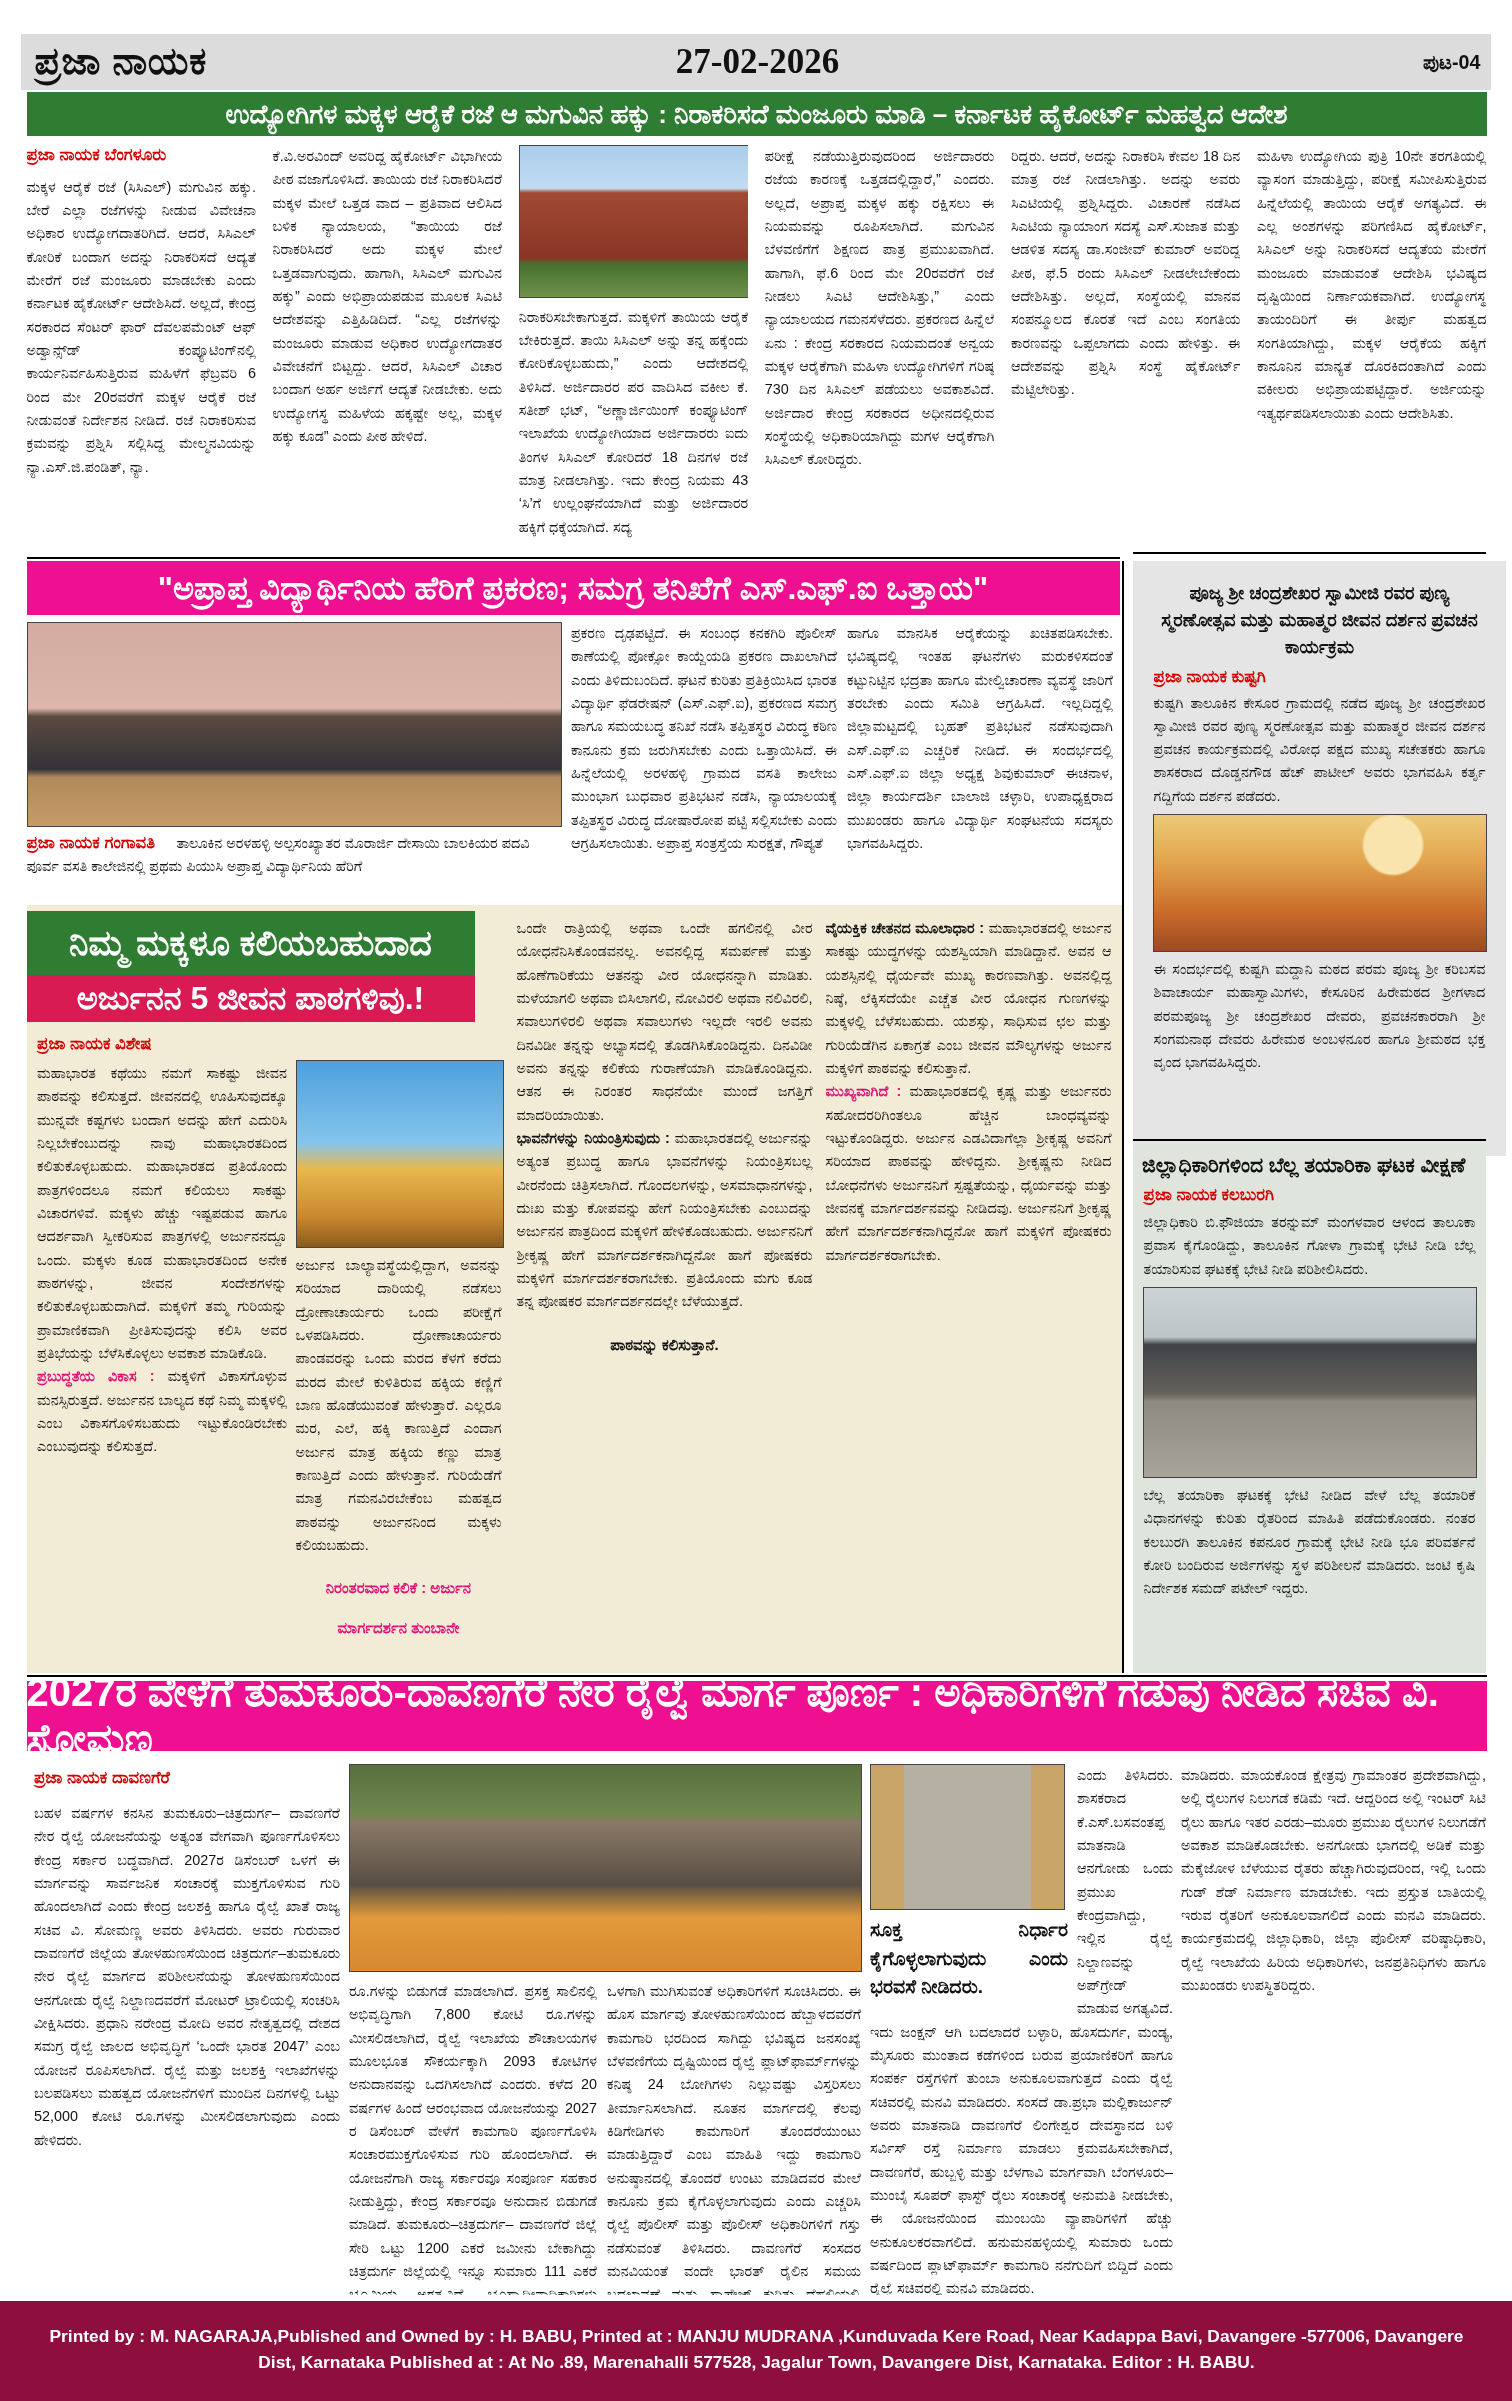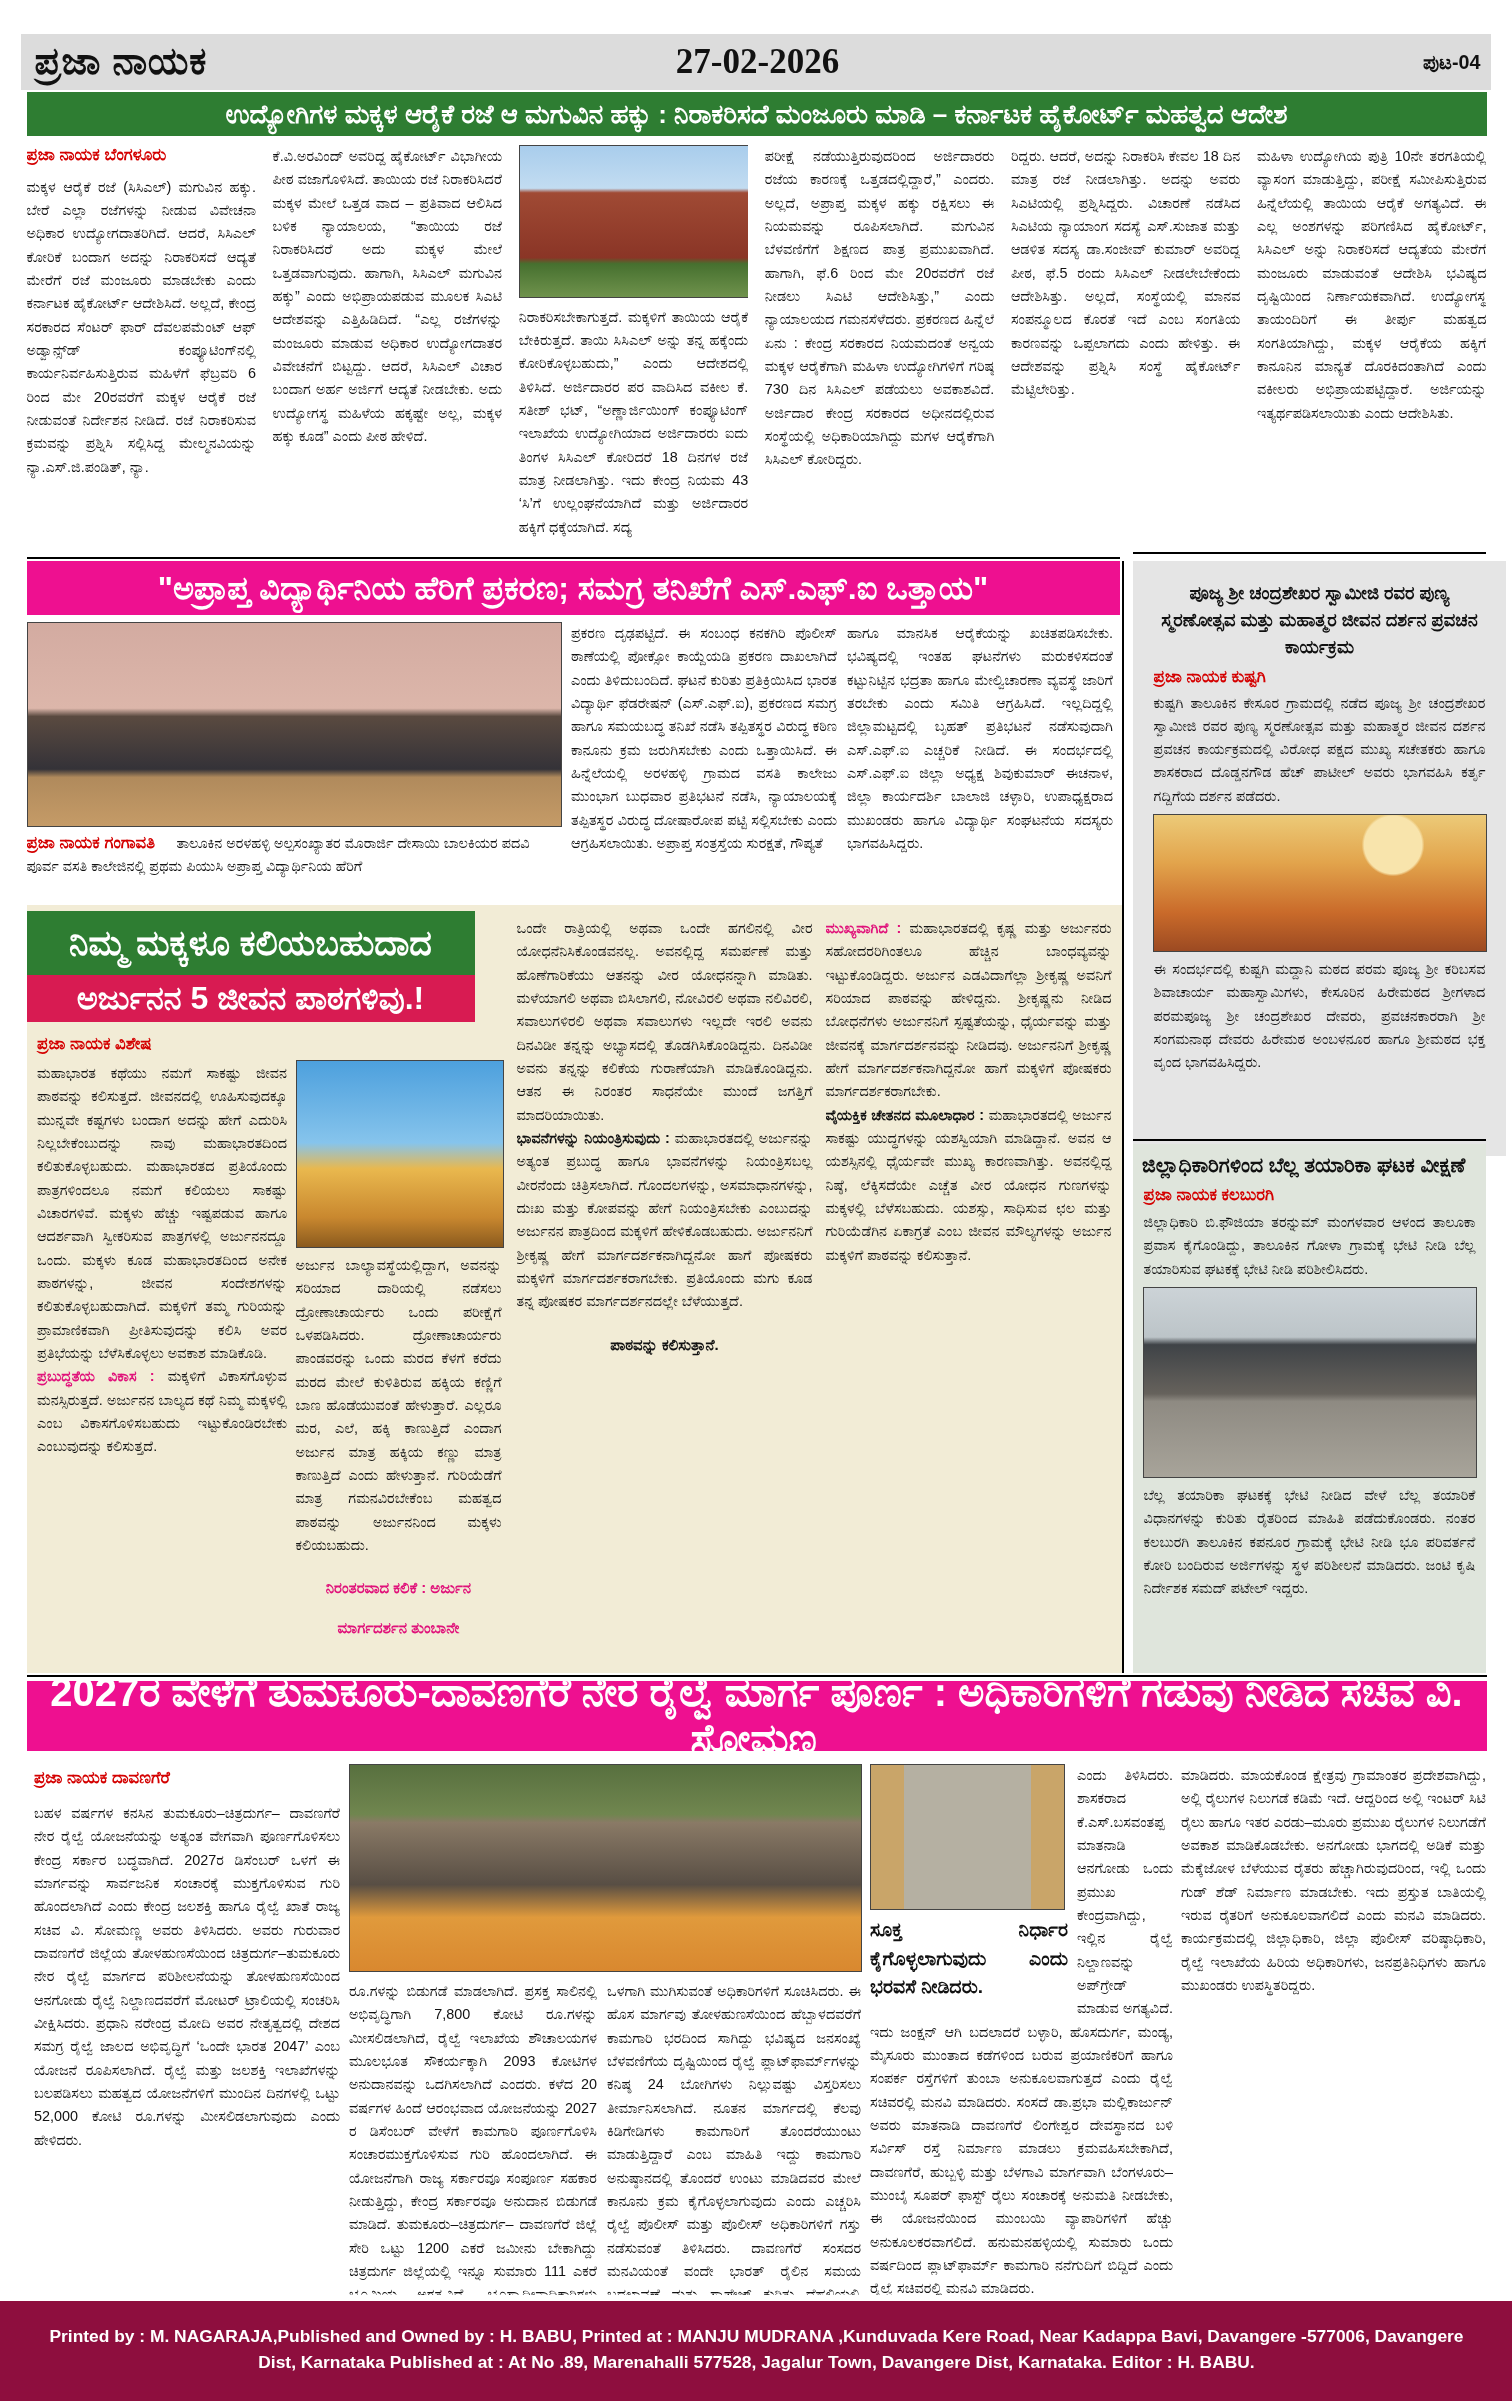--- a/index.html
+++ b/index.html
@@ -5,21 +5,21 @@
   html,body{margin:0;padding:0;background:#fff;}
   .page{position:relative;width:1513px;height:2401px;background:#fff;overflow:hidden;
         font-family:"Liberation Sans",sans-serif;color:#111;}
   
   .hdr{position:absolute;left:21px;top:34px;width:1470px;height:56px;background:#dcdcdc;
        display:flex;align-items:center;}
   .masthead{font-size:38px;font-weight:bold;letter-spacing:0.8px;padding-left:13.6px;flex:1;}
   .issuedate{font-size:35px;font-weight:bold;font-family:"Liberation Serif",serif;flex:1;text-align:center;}
   .pageno{font-size:19.7px;font-weight:bold;flex:1;text-align:right;padding-right:10.6px;}
   
-  .bar{position:absolute;color:#fff;font-weight:bold;display:flex;align-items:center;justify-content:center;text-align:center;overflow:hidden;}
+  .bar{position:absolute;color:#fff;font-weight:bold;display:flex;align-items:center;justify-content:center;overflow:hidden;}
   .bar1{left:26.5px;top:92px;width:1460px;height:44px;background:#2e7d32;font-size:26px;}
   .bar2{left:26.5px;top:561px;width:1093px;height:54px;background:#ee1090;font-size:32px;}
   .bar3a{left:0;top:6px;width:448px;height:64px;background:#2e7d32;font-size:35px;position:absolute;}
   .bar3b{left:0;top:70px;width:448px;height:47px;background:#d81b52;font-size:32px;position:absolute;}
   .bar4{left:26.5px;top:1681px;width:1460px;height:70px;background:#ee1090;font-size:40px;}
   
   .byline{color:#d40000;font-weight:bold;font-size:16.6px;margin:0 0 10.6px 0;}
   .body{font-size:14.4px;line-height:1.62;text-align:justify;margin:0;}
   .lead{position:absolute;left:26.5px;top:145px;width:1460px;height:408px;display:flex;gap:16.6px;overflow:hidden;}
   .lead .col{flex:1;overflow:hidden;}
@@ -170,26 +170,26 @@
     <div class="acol3">
       <p class="body">ಒಂದೇ ರಾತ್ರಿಯಲ್ಲಿ ಅಥವಾ ಒಂದೇ ಹಗಲಿನಲ್ಲಿ ವೀರ ಯೋಧನೆನಿಸಿಕೊಂಡವನಲ್ಲ. ಅವನಲ್ಲಿದ್ದ ಸಮರ್ಪಣೆ ಮತ್ತು ಹೊಣೆಗಾರಿಕೆಯು ಆತನನ್ನು ವೀರ ಯೋಧನನ್ನಾಗಿ ಮಾಡಿತು. ಮಳೆಯಾಗಲಿ ಅಥವಾ ಬಿಸಿಲಾಗಲಿ, ನೋವಿರಲಿ ಅಥವಾ ನಲಿವಿರಲಿ, ಸವಾಲುಗಳಿರಲಿ ಅಥವಾ ಸವಾಲುಗಳು ಇಲ್ಲದೇ ಇರಲಿ ಅವನು ದಿನವಿಡೀ ತನ್ನನ್ನು ಅಭ್ಯಾಸದಲ್ಲಿ ತೊಡಗಿಸಿಕೊಂಡಿದ್ದನು. ದಿನವಿಡೀ ಅವನು ತನ್ನನ್ನು ಕಲಿಕೆಯ ಗುರಾಣೆಯಾಗಿ ಮಾಡಿಕೊಂಡಿದ್ದನು. ಆತನ ಈ ನಿರಂತರ ಸಾಧನೆಯೇ ಮುಂದೆ ಜಗತ್ತಿಗೆ ಮಾದರಿಯಾಯಿತು.</p>
       <p class="body">
         <span class="subhead2">ಭಾವನೆಗಳನ್ನು ನಿಯಂತ್ರಿಸುವುದು :</span>
         <span>ಮಹಾಭಾರತದಲ್ಲಿ ಅರ್ಜುನನ್ನು ಅತ್ಯಂತ ಪ್ರಬುದ್ಧ ಹಾಗೂ ಭಾವನೆಗಳನ್ನು ನಿಯಂತ್ರಿಸಬಲ್ಲ ವೀರನೆಂದು ಚಿತ್ರಿಸಲಾಗಿದೆ. ಗೊಂದಲಗಳನ್ನು, ಅಸಮಾಧಾನಗಳನ್ನು, ದುಃಖ ಮತ್ತು ಕೋಪವನ್ನು ಹೇಗೆ ನಿಯಂತ್ರಿಸಬೇಕು ಎಂಬುದನ್ನು ಅರ್ಜುನನ ಪಾತ್ರದಿಂದ ಮಕ್ಕಳಿಗೆ ಹೇಳಿಕೊಡಬಹುದು. ಅರ್ಜುನನಿಗೆ ಶ್ರೀಕೃಷ್ಣ ಹೇಗೆ ಮಾರ್ಗದರ್ಶಕನಾಗಿದ್ದನೋ ಹಾಗೆ ಪೋಷಕರು ಮಕ್ಕಳಿಗೆ ಮಾರ್ಗದರ್ಶಕರಾಗಬೇಕು. ಪ್ರತಿಯೊಂದು ಮಗು ಕೂಡ ತನ್ನ ಪೋಷಕರ ಮಾರ್ಗದರ್ಶನದಲ್ಲೇ ಬೆಳೆಯುತ್ತದೆ.</span>
       </p>
       <div class="redline" style="color:#111;">ಪಾಠವನ್ನು ಕಲಿಸುತ್ತಾನೆ.</div>
     </div>
     <div class="acol4">
       <p class="body">
+        <span class="subhead2">ವೈಯಕ್ತಿಕ ಚೇತನದ ಮೂಲಾಧಾರ :</span>
+        <span>ಮಹಾಭಾರತದಲ್ಲಿ ಅರ್ಜುನ ಸಾಕಷ್ಟು ಯುದ್ಧಗಳನ್ನು ಯಶಸ್ವಿಯಾಗಿ ಮಾಡಿದ್ದಾನೆ. ಅವನ ಆ ಯಶಸ್ಸಿನಲ್ಲಿ ಧೈರ್ಯವೇ ಮುಖ್ಯ ಕಾರಣವಾಗಿತ್ತು. ಅವನಲ್ಲಿದ್ದ ನಿಷ್ಠೆ, ಲೆಕ್ಕಿಸದೆಯೇ ಎಚ್ಚೆತ ವೀರ ಯೋಧನ ಗುಣಗಳನ್ನು ಮಕ್ಕಳಲ್ಲಿ ಬೆಳೆಸಬಹುದು. ಯಶಸ್ಸು, ಸಾಧಿಸುವ ಛಲ ಮತ್ತು ಗುರಿಯೆಡೆಗಿನ ಏಕಾಗ್ರತೆ ಎಂಬ ಜೀವನ ಮೌಲ್ಯಗಳನ್ನು ಅರ್ಜುನ ಮಕ್ಕಳಿಗೆ ಪಾಠವನ್ನು ಕಲಿಸುತ್ತಾನೆ.</span>
+      </p>
+      <p class="body">
         <span class="subhead">ಮುಖ್ಯವಾಗಿದೆ :</span>
         <span>ಮಹಾಭಾರತದಲ್ಲಿ ಕೃಷ್ಣ ಮತ್ತು ಅರ್ಜುನರು ಸಹೋದರರಿಗಿಂತಲೂ ಹೆಚ್ಚಿನ ಬಾಂಧವ್ಯವನ್ನು ಇಟ್ಟುಕೊಂಡಿದ್ದರು. ಅರ್ಜುನ ಎಡವಿದಾಗೆಲ್ಲಾ ಶ್ರೀಕೃಷ್ಣ ಅವನಿಗೆ ಸರಿಯಾದ ಪಾಠವನ್ನು ಹೇಳಿದ್ದನು. ಶ್ರೀಕೃಷ್ಣನು ನೀಡಿದ ಬೋಧನೆಗಳು ಅರ್ಜುನನಿಗೆ ಸ್ಪಷ್ಟತೆಯನ್ನು, ಧೈರ್ಯವನ್ನು ಮತ್ತು ಜೀವನಕ್ಕೆ ಮಾರ್ಗದರ್ಶನವನ್ನು ನೀಡಿದವು. ಅರ್ಜುನನಿಗೆ ಶ್ರೀಕೃಷ್ಣ ಹೇಗೆ ಮಾರ್ಗದರ್ಶಕನಾಗಿದ್ದನೋ ಹಾಗೆ ಮಕ್ಕಳಿಗೆ ಪೋಷಕರು ಮಾರ್ಗದರ್ಶಕರಾಗಬೇಕು.</span>
-      </p>
-      <p class="body">
-        <span class="subhead2">ವೈಯಕ್ತಿಕ ಚೇತನದ ಮೂಲಾಧಾರ :</span>
-        <span>ಮಹಾಭಾರತದಲ್ಲಿ ಅರ್ಜುನ ಸಾಕಷ್ಟು ಯುದ್ಧಗಳನ್ನು ಯಶಸ್ವಿಯಾಗಿ ಮಾಡಿದ್ದಾನೆ. ಅವನ ಆ ಯಶಸ್ಸಿನಲ್ಲಿ ಧೈರ್ಯವೇ ಮುಖ್ಯ ಕಾರಣವಾಗಿತ್ತು. ಅವನಲ್ಲಿದ್ದ ನಿಷ್ಠೆ, ಲೆಕ್ಕಿಸದೆಯೇ ಎಚ್ಚೆತ ವೀರ ಯೋಧನ ಗುಣಗಳನ್ನು ಮಕ್ಕಳಲ್ಲಿ ಬೆಳೆಸಬಹುದು. ಯಶಸ್ಸು, ಸಾಧಿಸುವ ಛಲ ಮತ್ತು ಗುರಿಯೆಡೆಗಿನ ಏಕಾಗ್ರತೆ ಎಂಬ ಜೀವನ ಮೌಲ್ಯಗಳನ್ನು ಅರ್ಜುನ ಮಕ್ಕಳಿಗೆ ಪಾಠವನ್ನು ಕಲಿಸುತ್ತಾನೆ.</span>
       </p>
     </div>
   </section>
 
   <div class="rule" style="left:26.5px;top:1675px;width:1460px;height:2.3px;"></div>
   <div class="bar bar4">2027ರ ವೇಳೆಗೆ ತುಮಕೂರು-ದಾವಣಗೆರೆ ನೇರ ರೈಲ್ವೆ ಮಾರ್ಗ ಪೂರ್ಣ : ಅಧಿಕಾರಿಗಳಿಗೆ ಗಡುವು ನೀಡಿದ ಸಚಿವ ವಿ. ಸೋಮಣ್ಣ</div>
 
   <div class="byline railbyline">ಪ್ರಜಾ ನಾಯಕ ದಾವಣಗೆರೆ</div>
   <div class="rcol1">
     <p class="body">ಬಹಳ ವರ್ಷಗಳ ಕನಸಿನ ತುಮಕೂರು–ಚಿತ್ರದುರ್ಗ– ದಾವಣಗೆರೆ ನೇರ ರೈಲ್ವೆ ಯೋಜನೆಯನ್ನು ಅತ್ಯಂತ ವೇಗವಾಗಿ ಪೂರ್ಣಗೊಳಿಸಲು ಕೇಂದ್ರ ಸರ್ಕಾರ ಬದ್ಧವಾಗಿದೆ. 2027ರ ಡಿಸೆಂಬರ್ ಒಳಗೆ ಈ ಮಾರ್ಗವನ್ನು ಸಾರ್ವಜನಿಕ ಸಂಚಾರಕ್ಕೆ ಮುಕ್ತಗೊಳಿಸುವ ಗುರಿ ಹೊಂದಲಾಗಿದೆ ಎಂದು ಕೇಂದ್ರ ಜಲಶಕ್ತಿ ಹಾಗೂ ರೈಲ್ವೆ ಖಾತೆ ರಾಜ್ಯ ಸಚಿವ ವಿ. ಸೋಮಣ್ಣ ಅವರು ತಿಳಿಸಿದರು. ಅವರು ಗುರುವಾರ ದಾವಣಗೆರೆ ಜಿಲ್ಲೆಯ ತೋಳಹುಣಸೆಯಿಂದ ಚಿತ್ರದುರ್ಗ–ತುಮಕೂರು ನೇರ ರೈಲ್ವೆ ಮಾರ್ಗದ ಪರಿಶೀಲನೆಯನ್ನು ತೋಳಹುಣಸೆಯಿಂದ ಆನಗೋಡು ರೈಲ್ವೆ ನಿಲ್ದಾಣದವರೆಗೆ ಮೋಟರ್ ಟ್ರಾಲಿಯಲ್ಲಿ ಸಂಚರಿಸಿ ವೀಕ್ಷಿಸಿದರು. ಪ್ರಧಾನಿ ನರೇಂದ್ರ ಮೋದಿ ಅವರ ನೇತೃತ್ವದಲ್ಲಿ ದೇಶದ ಸಮಗ್ರ ರೈಲ್ವೆ ಜಾಲದ ಅಭಿವೃದ್ಧಿಗೆ ‘ಒಂದೇ ಭಾರತ 2047’ ಎಂಬ ಯೋಜನೆ ರೂಪಿಸಲಾಗಿದೆ. ರೈಲ್ವೆ ಮತ್ತು ಜಲಶಕ್ತಿ ಇಲಾಖೆಗಳನ್ನು ಬಲಪಡಿಸಲು ಮಹತ್ವದ ಯೋಜನೆಗಳಿಗೆ ಮುಂದಿನ ದಿನಗಳಲ್ಲಿ ಒಟ್ಟು 52,000 ಕೋಟಿ ರೂ.ಗಳನ್ನು ಮೀಸಲಿಡಲಾಗುವುದು ಎಂದು ಹೇಳಿದರು.</p>

